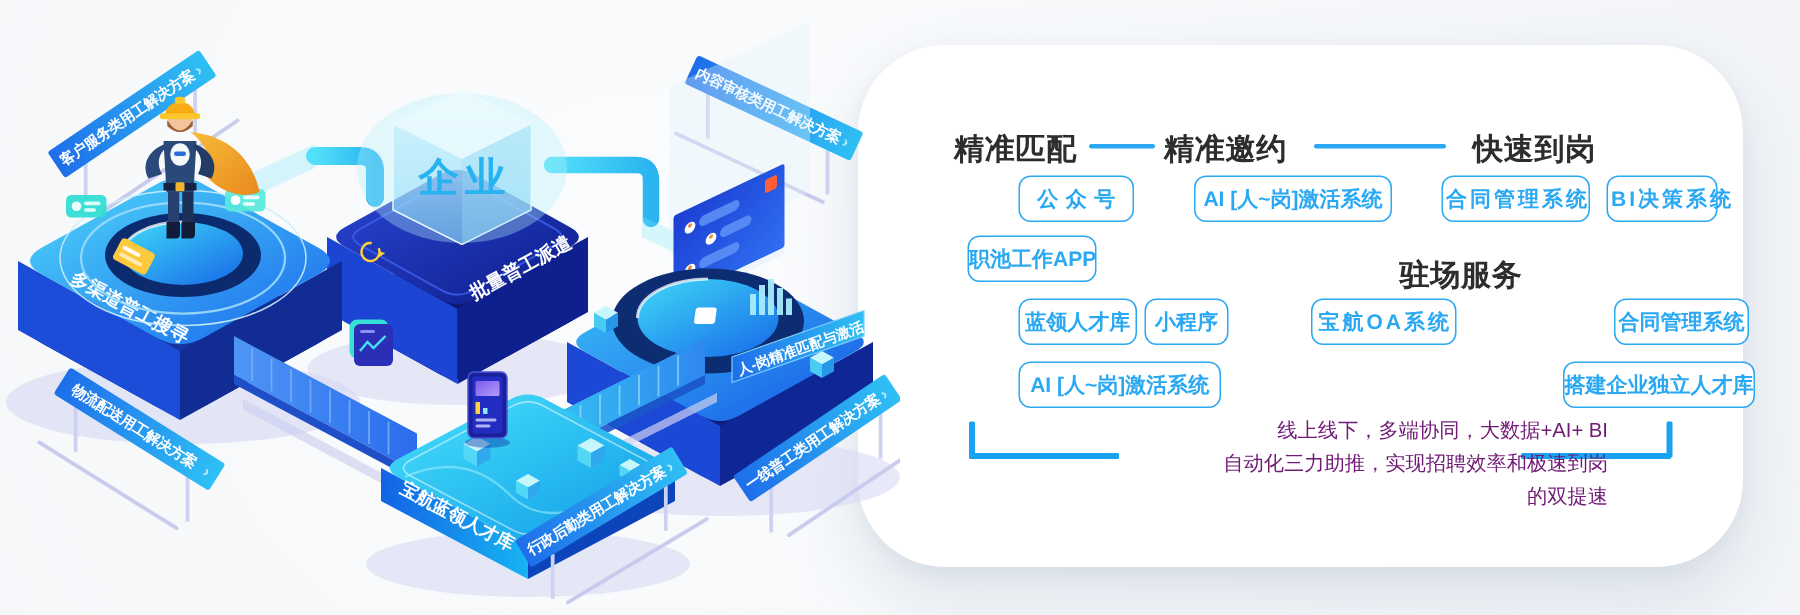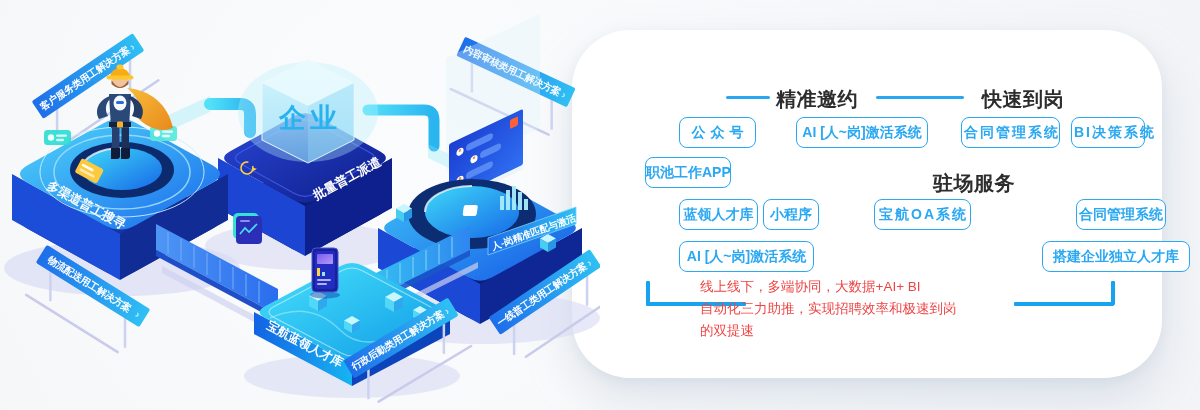--- a/index.html
+++ b/index.html
@@ -20,21 +20,21 @@
   .conn{position:absolute;z-index:3;top:96px;height:3px;background:#2aa7f2;border-radius:2px;}
   .tag{
     position:absolute;z-index:3;height:31px;line-height:28px;box-sizing:border-box;
     border:1.5px solid #2aa8f2;border-radius:8px;color:#2aa8f2;background:#fff;
     font-size:14px;font-weight:bold;text-align:center;white-space:nowrap;margin-left:40px;
   }
   .sp2{letter-spacing:2px;text-indent:2px;}
   .sp5{letter-spacing:5px;text-indent:5px;}
   .summary{
     position:absolute;z-index:3;left:700px;top:276px;width:372px;
-    text-align:left;font-size:13.5px;line-height:22px;color:#ef4444;
+    text-align:right;font-size:13.5px;line-height:22px;color:#701a75;
   }
   .brk{position:absolute;z-index:3;background:#18a3f1;border-radius:1px;}
   
   .sign-shadow{stroke:#c9cbec;stroke-width:2.5;stroke-linecap:round;}
   .sign-leg{stroke:#ccd2f0;stroke-width:2.5;}
   .sign-text{fill:#ffffff;font-size:9.8px;font-weight:bold;text-anchor:middle;letter-spacing:-0.2px;}
   .sign-chev{fill:#b9ecfb;font-size:11px;font-weight:bold;text-anchor:middle;}
   .plat-label{fill:#ffffff;font-weight:bold;}
 </style>
 </head>
@@ -359,37 +359,38 @@
     <g transform="translate(545,292) rotate(-34)">
       <line class="sign-shadow" x1="-52" y1="43" x2="56" y2="43"></line>
       <line class="sign-leg" x1="-44" y1="10" x2="-44" y2="40" transform="rotate(34 -44 10)"></line>
       <line class="sign-leg" x1="44" y1="10" x2="44" y2="40" transform="rotate(34 44 10)"></line>
       <rect x="-61" y="-10.5" width="122" height="21" rx="2" fill="url(#gBand)"></rect>
       <text class="sign-text" x="-4" y="3.5">一线普工类用工解决方案</text>
       <text class="sign-chev" x="53" y="4">›</text>
     </g>
   </svg>
 
+  <div class="sec-title" style="left:636px;top:86px;">精准匹配</div>
   <div class="conn" style="left:726px;width:44px;"></div>
   <div class="sec-title" style="left:776px;top:86px;">精准邀约</div>
   <div class="conn" style="left:876px;width:88px;"></div>
   <div class="sec-title" style="left:982px;top:86px;">快速到岗</div>
   <div class="sec-title" style="left:933px;top:170px;">驻场服务</div>
 
   <div class="tag sp5" style="left:639px;top:117px;width:77px;">公众号</div>
   <div class="tag" style="left:756px;top:117px;width:132px;">AI [人~岗]激活系统</div>
   <div class="tag sp2" style="left:921px;top:117px;width:99px;">合同管理系统</div>
   <div class="tag sp2" style="left:1031px;top:117px;width:74px;">BI决策系统</div>
   <div class="tag" style="left:605px;top:157px;width:86px;">职池工作APP</div>
   <div class="tag" style="left:639px;top:199px;width:79px;">蓝领人才库</div>
   <div class="tag" style="left:723px;top:199px;width:56px;">小程序</div>
   <div class="tag sp2" style="left:834px;top:199px;width:97px;">宝航OA系统</div>
   <div class="tag" style="left:1036px;top:199px;width:90px;">合同管理系统</div>
   <div class="tag" style="left:639px;top:241px;width:135px;">AI [人~岗]激活系统</div>
-  <div class="tag" style="left:1002px;top:241px;width:148px;">搭建企业独立人才库</div>
+  <div class="tag" style="left:1002px;top:241px;width:128px;text-align:right;">搭建企业独立人才库</div>
 
   <div class="brk" style="left:646px;top:281px;width:3.5px;height:24px;"></div>
   <div class="brk" style="left:646px;top:302px;width:100px;height:3.5px;"></div>
   <div class="brk" style="left:1111px;top:281px;width:3.5px;height:24px;"></div>
   <div class="brk" style="left:1014px;top:302px;width:100px;height:3.5px;"></div>
 
   <div class="summary">
     <div>线上线下，多端协同，大数据+AI+ BI</div>
     <div>自动化三力助推，实现招聘效率和极速到岗</div>
     <div>的双提速</div>

